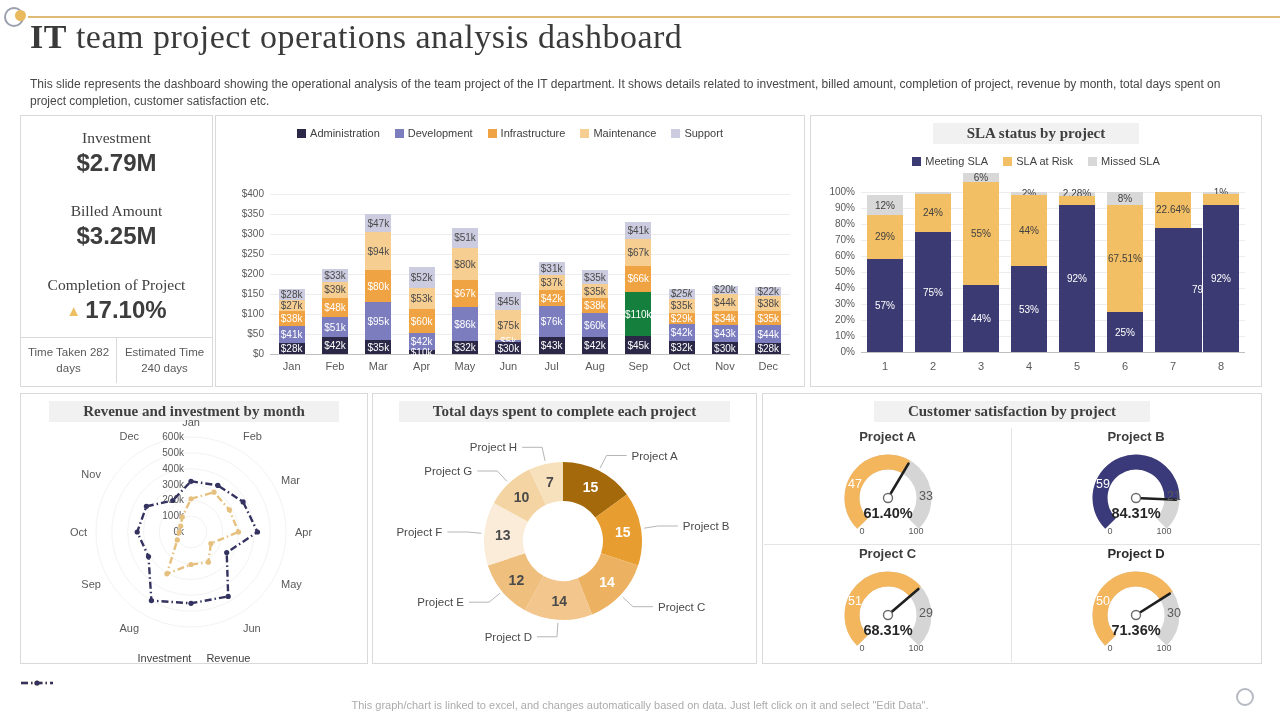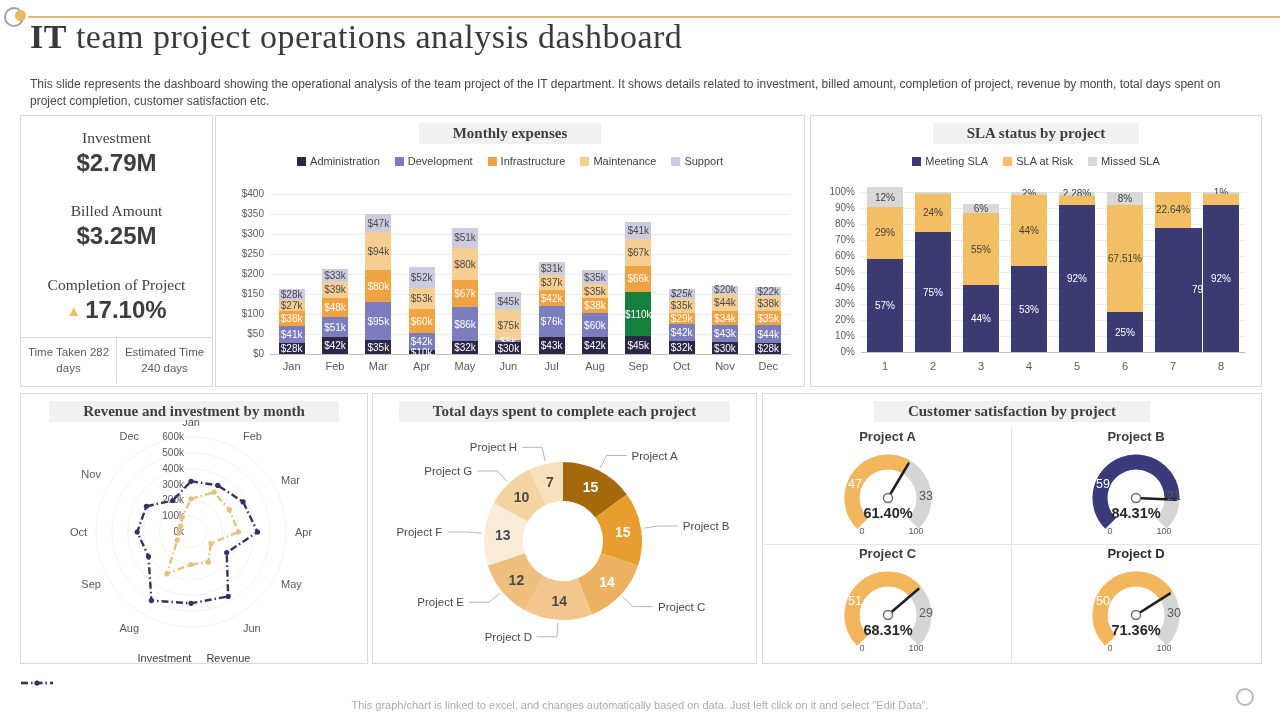--- a/index.html
+++ b/index.html
@@ -78,21 +78,20 @@
   <div class="kpi-value">$3.25M</div>
   <div class="kpi-label" style="margin-top:26px">Completion of Project</div>
   <div class="kpi-value"><span class="kpi-arrow">▲</span><span>17.10%</span></div>
   <div class="kpi-bottom">
     <div>Time Taken 282 days</div>
     <div>Estimated Time 240 days</div>
   </div>
 </div>
 
 <div class="panel" id="monthly-panel">
-  <div class="chart-title">Monthly expenses</div>
   <div class="legend">
       <div class="legend-item">
         <div class="legend-swatch" style="background: rgb(42, 39, 71);"></div>
         <div>Administration</div>
       </div>
       <div class="legend-item">
         <div class="legend-swatch" style="background: rgb(124, 125, 190);"></div>
         <div>Development</div>
       </div>
       <div class="legend-item">
@@ -289,35 +288,35 @@
       <div class="gridline" style="top: 32px;"></div>
       <div class="ytick" style="top: 26px;">80%</div>
       <div class="gridline" style="top: 16px;"></div>
       <div class="ytick" style="top: 10px;">90%</div>
       <div class="gridline" style="top: 0px;"></div>
       <div class="ytick" style="top: -6px;">100%</div>
       <div class="cols">
         <div class="col">
           <div class="bar" style="width: 36px;">
             <div class="seg" style="height: 93.1px; background: rgb(59, 58, 114); color: rgb(255, 255, 255);">57%</div>
-            <div class="seg" style="height: 52px; background: rgb(243, 191, 100); color: rgb(64, 64, 64);">29%</div>
+            <div class="seg" style="height: 44px; background: rgb(243, 191, 100); color: rgb(64, 64, 64);">29%</div>
             <div class="seg" style="height: 19.6px; background: rgb(216, 216, 216); color: rgb(64, 64, 64);">12%</div>
           </div>
         </div>
         <div class="col">
           <div class="bar" style="width: 36px;">
             <div class="seg" style="height: 120px; background: rgb(59, 58, 114); color: rgb(255, 255, 255);">75%</div>
             <div class="seg" style="height: 38.4px; background: rgb(243, 191, 100); color: rgb(64, 64, 64);">24%</div>
             <div class="seg" style="height: 1.6px; background: rgb(216, 216, 216); color: rgb(64, 64, 64);"></div>
           </div>
         </div>
         <div class="col">
           <div class="bar" style="width: 36px;">
             <div class="seg" style="height: 67px; background: rgb(59, 58, 114); color: rgb(255, 255, 255);">44%</div>
-            <div class="seg" style="height: 72px; background: rgb(243, 191, 100); color: rgb(64, 64, 64);">55%</div>
+            <div class="seg" style="height: 103px; background: rgb(243, 191, 100); color: rgb(64, 64, 64);">55%</div>
             <div class="seg" style="height: 9.1px; background: rgb(216, 216, 216); color: rgb(64, 64, 64);">6%</div>
           </div>
         </div>
         <div class="col">
           <div class="bar" style="width: 36px;">
             <div class="seg" style="height: 85.7px; background: rgb(59, 58, 114); color: rgb(255, 255, 255);">53%</div>
             <div class="seg" style="height: 71.1px; background: rgb(243, 191, 100); color: rgb(64, 64, 64);">44%</div>
             <div class="seg" style="height: 3.2px; background: rgb(216, 216, 216); color: rgb(64, 64, 64);">2%</div>
           </div>
         </div>

